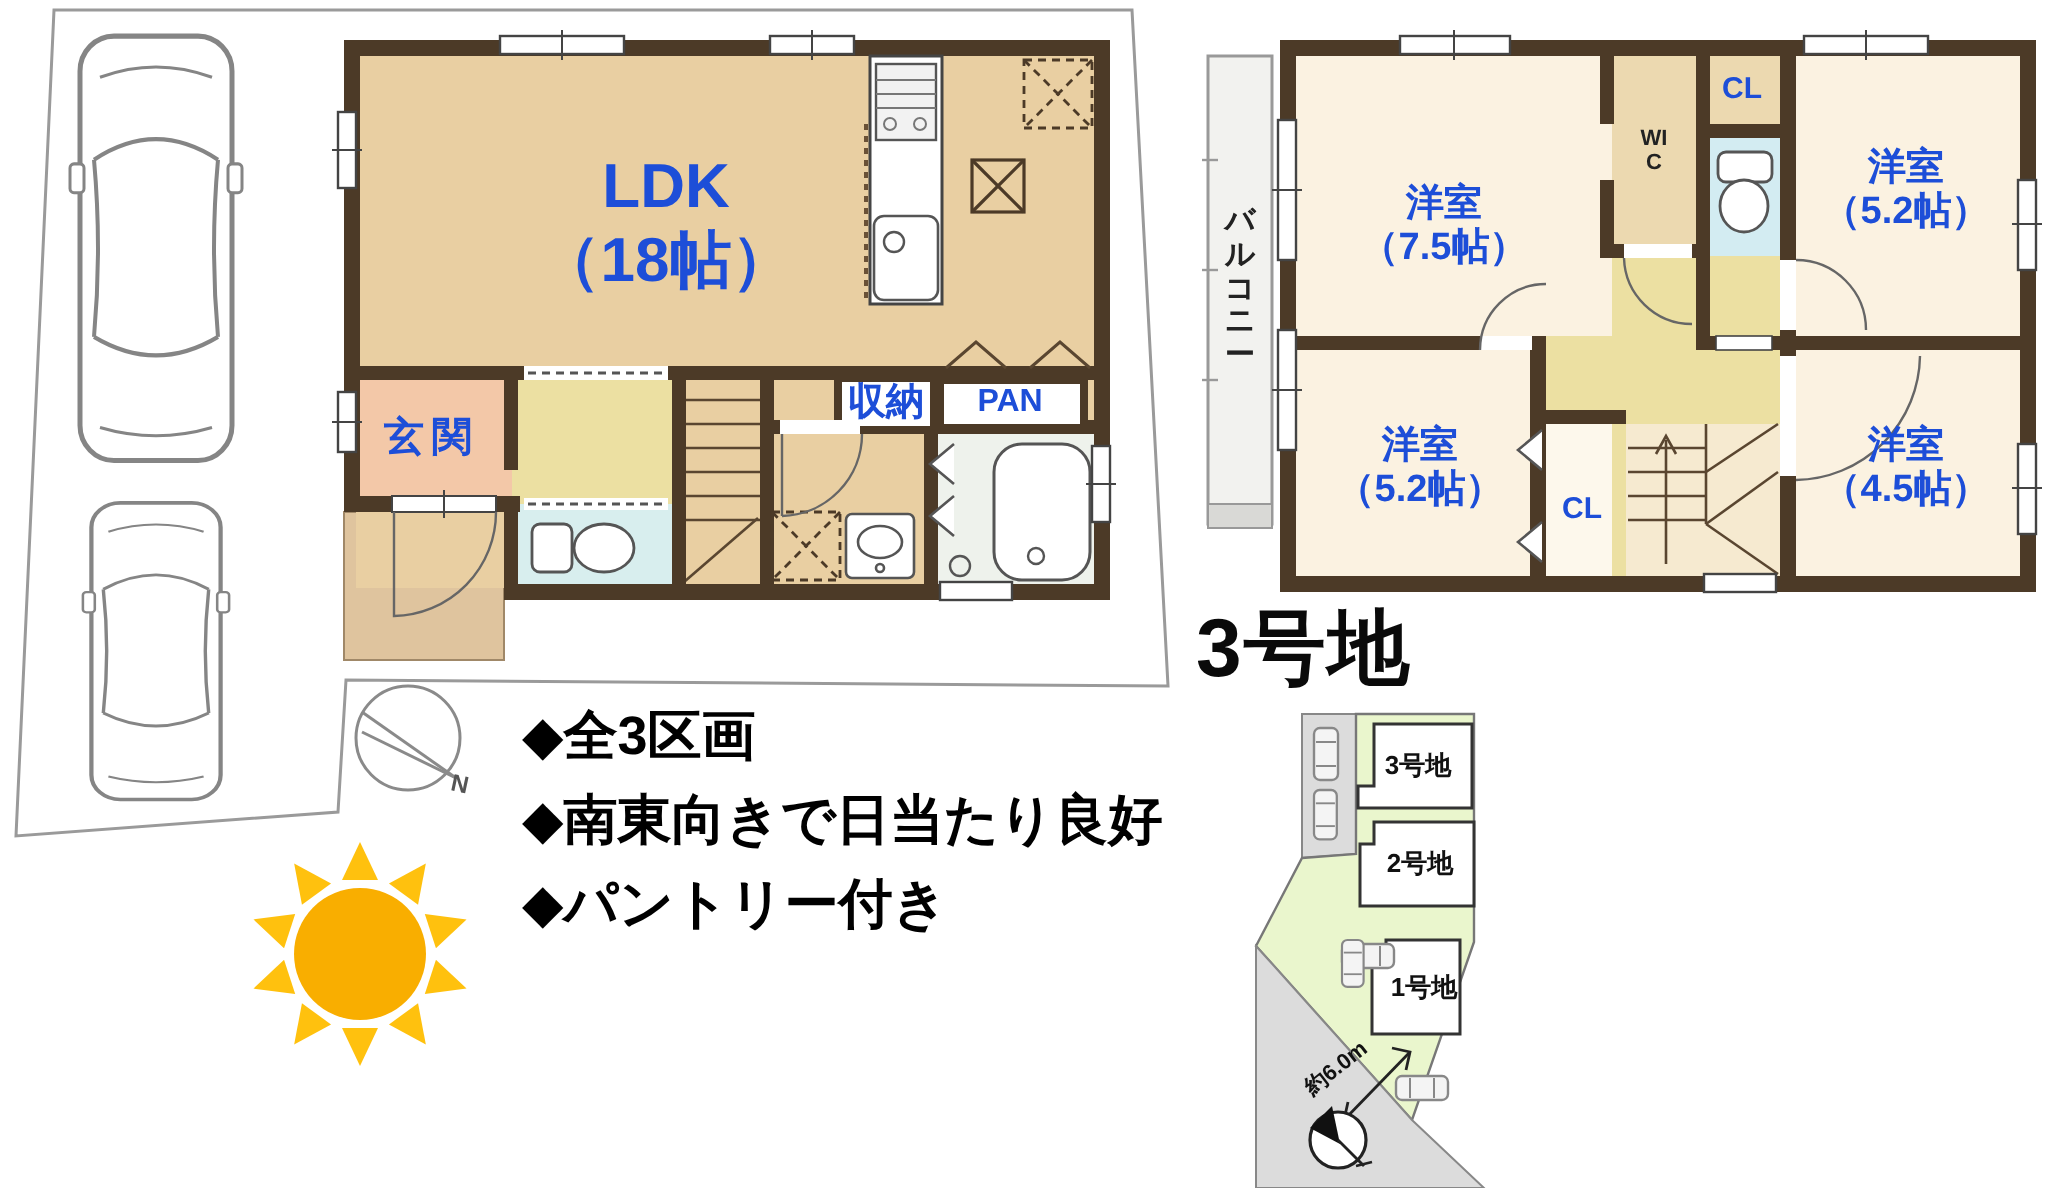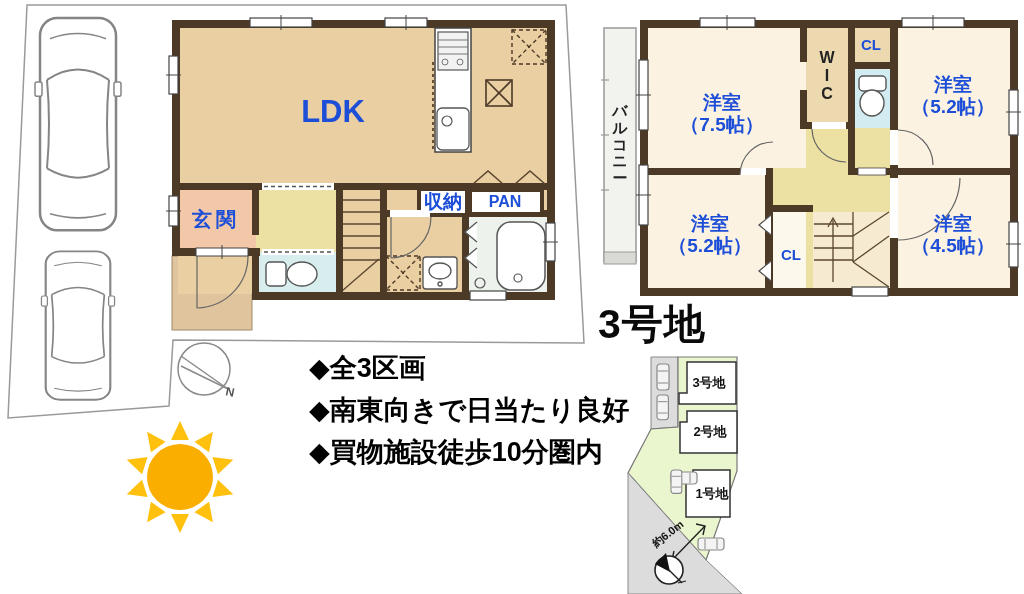--- a/index.html
+++ b/index.html
@@ -5,21 +5,21 @@
   html,body{margin:0;padding:0;background:#fff;}
   .stage{position:relative;width:1024px;height:594px;background:#ffffff;overflow:hidden;
          font-family:"Liberation Sans","DejaVu Sans",sans-serif;color:#1f1f1f;}
   .stage svg{position:absolute;left:0;top:0;}
   .lbl{position:absolute;transform:translate(-50%,-50%);font-weight:600;color:#1d4ed8;
        white-space:nowrap;text-align:center;line-height:1.18;}
   .lbl .sub{display:block;}
   .vtext{position:absolute;transform:translate(-50%,-50%);font-weight:600;color:#222;
          word-break:break-all;text-align:center;line-height:1.12;white-space:normal;}
   .title{position:absolute;font-weight:600;color:#0a0a0a;letter-spacing:1px;}
-  .features{position:absolute;left:261px;top:347px;margin-left:48px;}
+  .features{position:absolute;left:261px;top:347px;}
   .features .row{height:42px;line-height:42px;font-size:27px;font-weight:700;color:#000;}
   .maplbl{position:absolute;transform:translate(-50%,-50%);font-size:13px;font-weight:600;color:#111;white-space:nowrap;}
   .roadlbl{position:absolute;transform:translate(-50%,-50%) rotate(-38deg);font-size:11px;font-weight:700;color:#111;white-space:nowrap;}
   .northlbl{position:absolute;transform:translate(-50%,-50%) rotate(12deg);font-size:12px;font-weight:700;color:#555;}
 </style>
 </head>
 <body>
 
 <div class="stage">
 
@@ -298,20 +298,21 @@
       <circle cx="669" cy="570" r="14" fill="#ffffff" stroke="#222" stroke-width="1.6"></circle>
       <polygon points="670,572 655,564 666,553" fill="#111"></polygon>
       <line x1="669" y1="570" x2="682" y2="583" stroke="#222" stroke-width="1.4"></line>
       <line x1="678" y1="583" x2="686" y2="581" stroke="#222" stroke-width="1.2"></line>
     </g>
   </g>
 </svg>
 
 <div class="lbl" style="left:333px;top:112px;font-size:31px;">
   <span class="sub">LDK</span>
+  <span class="sub">（18帖）</span>
 </div>
 <div class="lbl" style="left:216px;top:220px;font-size:20px;letter-spacing:4px;">玄関</div>
 <div class="lbl" style="left:443px;top:202px;font-size:19px;">収納</div>
 <div class="lbl" style="left:505px;top:202px;font-size:16px;font-weight:700;">PAN</div>
 
 <div class="lbl" style="left:722px;top:114px;font-size:19px;">
   <span class="sub">洋室</span>
   <span class="sub">（7.5帖）</span>
 </div>
 <div class="lbl" style="left:953px;top:96px;font-size:19px;">
@@ -320,31 +321,31 @@
 </div>
 <div class="lbl" style="left:710px;top:235px;font-size:19px;">
   <span class="sub">洋室</span>
   <span class="sub">（5.2帖）</span>
 </div>
 <div class="lbl" style="left:953px;top:235px;font-size:19px;">
   <span class="sub">洋室</span>
   <span class="sub">（4.5帖）</span>
 </div>
 
-<div class="vtext" style="left:827px;top:76px;width:15px;font-size:16px;font-weight:700;">WIC</div>
+<div class="vtext" style="left:827px;top:76px;width:15px;font-size:11px;font-weight:700;">WIC</div>
 <div class="lbl" style="left:871px;top:45px;font-size:15px;font-weight:700;">CL</div>
 <div class="lbl" style="left:791px;top:255px;font-size:15px;font-weight:700;">CL</div>
 <div class="vtext" style="left:620px;top:145px;width:17px;font-size:15px;">バルコニー</div>
 
 <div class="title" style="left:598px;top:297px;font-size:41px;">3号地</div>
 
 <div class="features">
   <div class="row">◆全3区画</div>
   <div class="row">◆南東向きで日当たり良好</div>
-  <div class="row">◆買物施設徒歩10分圏内</div>
+  <div class="row">◆パントリー付き</div>
 </div>
 
 <div class="maplbl" style="left:709px;top:383px;">3号地</div>
 <div class="maplbl" style="left:710px;top:432px;">2号地</div>
 <div class="maplbl" style="left:712px;top:494px;">1号地</div>
 <div class="roadlbl" style="left:668px;top:534px;">約6.0m</div>
 <div class="northlbl" style="left:230px;top:392px;">N</div>
 
 </div>
 

